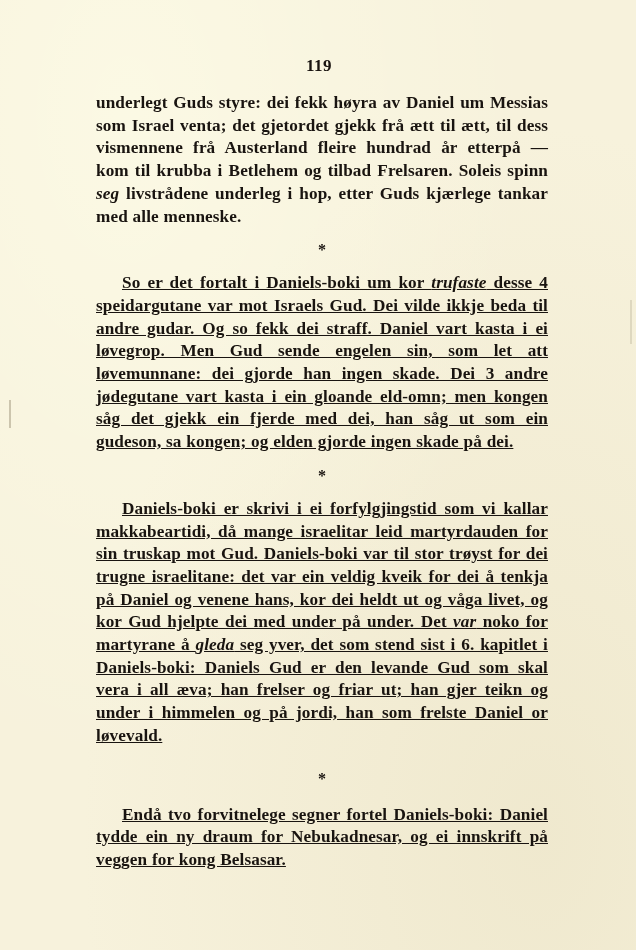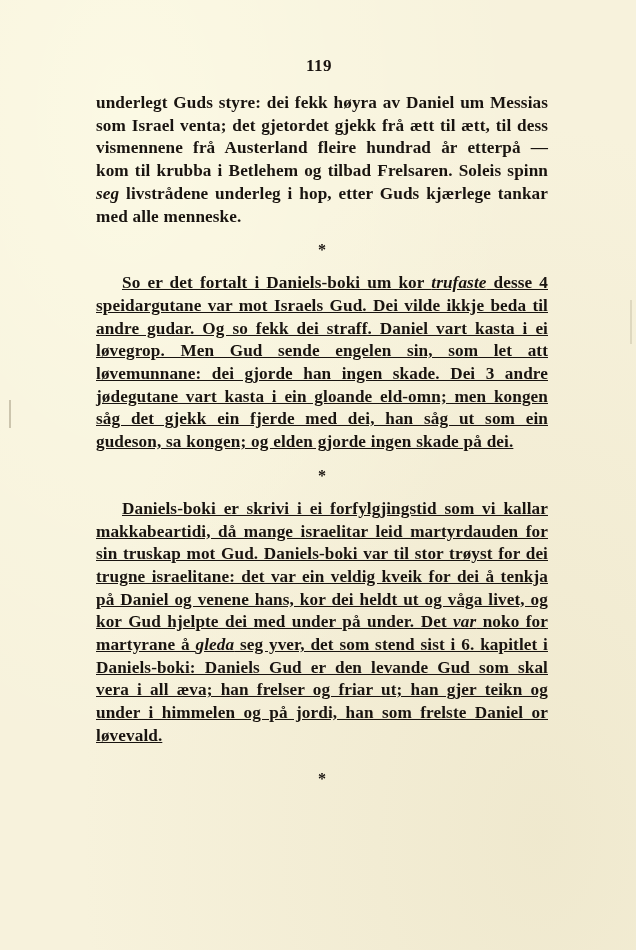--- a/index.html
+++ b/index.html
@@ -109,14 +109,15 @@
     <div class="asterisk">*</div>
 
     <p class="para indent" id="p2"><span>So er det fortalt i Daniels-boki um kor </span><em>trufaste</em><span> desse 4 speidargutane var mot Israels Gud. Dei vilde ikkje beda til andre gudar. Og so fekk dei straff. Daniel vart kasta i ei løvegrop. Men Gud sende engelen sin, som let att løvemunnane: dei gjorde han ingen skade. Dei 3 andre jødegutane vart kasta i ein gloande eld-omn; men kongen såg det gjekk ein fjerde med dei, han såg ut som ein gudeson, sa kongen; og elden gjorde ingen skade på dei.</span></p>
 
     <div class="asterisk">*</div>
 
     <p class="para indent" id="p3"><span>Daniels-boki er skrivi i ei forfylgjingstid som vi kallar makkabeartidi, då mange israelitar leid martyrdauden for sin truskap mot Gud. Daniels-boki var til stor trøyst for dei trugne israelitane: det var ein veldig kveik for dei å tenkja på Daniel og venene hans, kor dei heldt ut og våga livet, og kor Gud hjelpte dei med under på under. Det </span><em>var</em><span> noko for martyrane å </span><em>gleda</em><span> seg yver, det som stend sist i 6. kapitlet i Daniels-boki: Daniels Gud er den levande Gud som skal vera i all æva; han frelser og friar ut; han gjer teikn og under i himmelen og på jordi, han som frelste Daniel or løvevald.</span></p>
 
     <div class="asterisk wide">*</div>
 
+    <p class="para indent" id="p4"><span>Endå tvo forvitnelege segner fortel Daniels-boki: Daniel tydde ein ny draum for Nebukadnesar, og ei innskrift på veggen for kong Belsasar.</span></p>
   </div>
 </div>
 
 </body></html>

